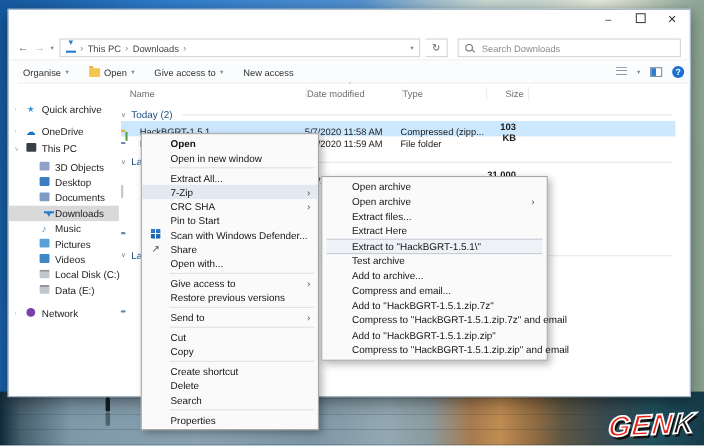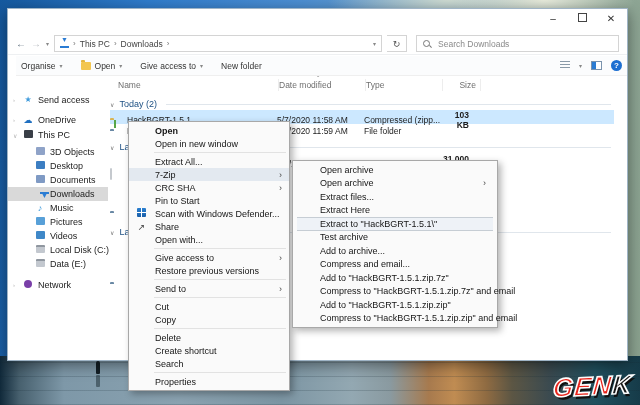--- a/index.html
+++ b/index.html
@@ -198,21 +198,21 @@
     <div class="titem">
       <span class="fldr"></span>
       <span>Open</span>
       <span class="smallcaret">▾</span>
     </div>
     <div class="titem">
       <span>Give access to</span>
       <span class="smallcaret">▾</span>
     </div>
     <div class="titem">
-      <span>New folder</span>
+      <span>New access</span>
     </div>
     <div class="tright">
       <span class="viewico"></span>
       <span class="smallcaret">▾</span>
       <span class="paneico"></span>
       <span class="helpico">?</span>
     </div>
   </div>
 
   <div class="cols">
@@ -223,21 +223,21 @@
     </div>
     <div class="c">Type</div>
     <div class="c szc">Size</div>
     <div class="c last"></div>
   </div>
 
   <div class="sidebar">
     <div class="snav l0">
       <span class="exp">›</span>
       <span class="si si-star">★</span>
-      <span class="lbl">Send access</span>
+      <span class="lbl">Quick archive</span>
     </div>
     <div class="snav l0" style="margin-top:6px">
       <span class="exp">›</span>
       <span class="si si-cloud">☁</span>
       <span class="lbl">OneDrive</span>
     </div>
     <div class="snav l0" style="margin-top:1px">
       <span class="exp">∨</span>
       <span class="si"><span class="si-box b-pc"></span></span>
       <span class="lbl">This PC</span>
@@ -414,22 +414,22 @@
   <div class="mi">Restore previous versions</div>
   <div class="msep"></div>
   <div class="mi">
     <span>Send to</span>
     <span class="marrow">›</span>
   </div>
   <div class="msep"></div>
   <div class="mi">Cut</div>
   <div class="mi">Copy</div>
   <div class="msep"></div>
+  <div class="mi">Create shortcut</div>
   <div class="mi">Delete</div>
-  <div class="mi">Create shortcut</div>
   <div class="mi">Search</div>
   <div class="msep"></div>
   <div class="mi">Properties</div>
 </div>
 
 <div class="sub">
   <div class="mi">Open archive</div>
   <div class="mi">
     <span>Open archive</span>
     <span class="marrow">›</span>

